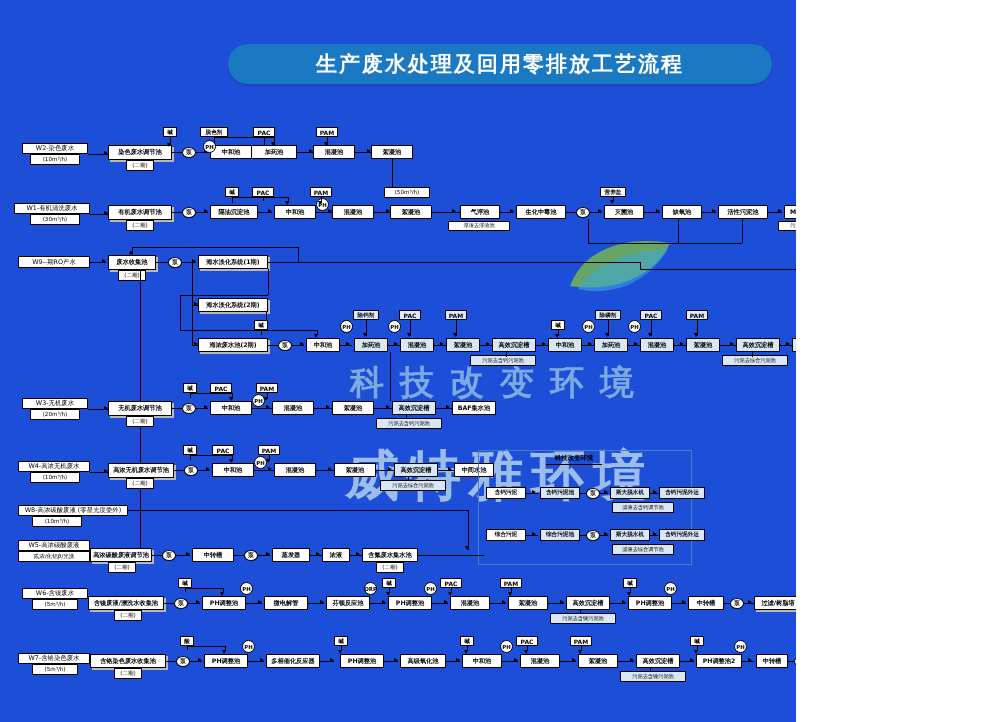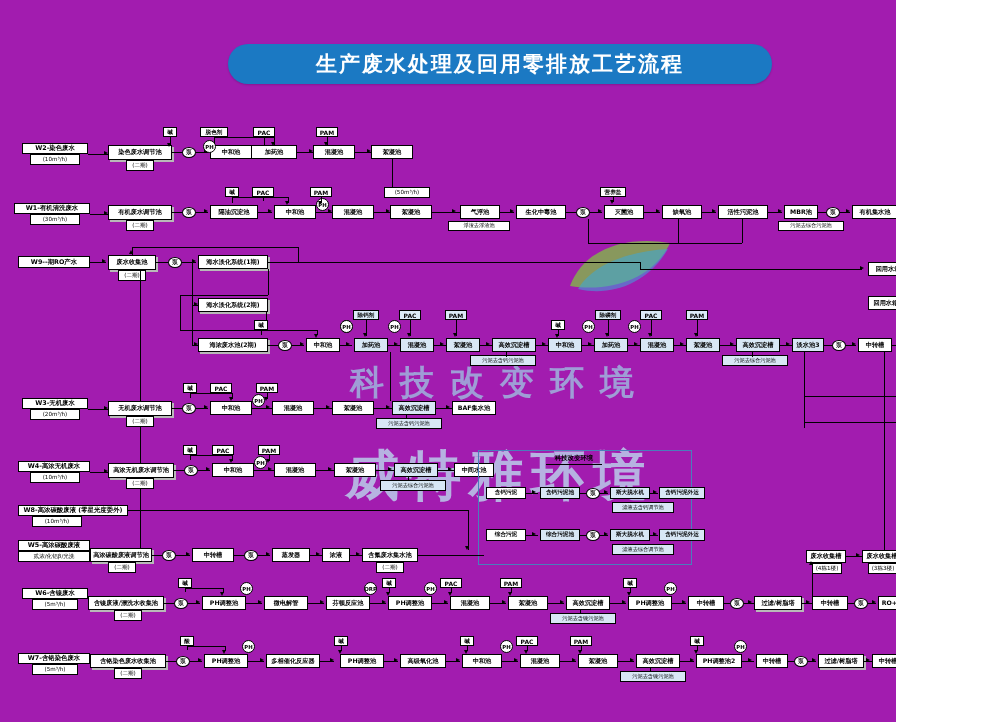--- a/index.html
+++ b/index.html
@@ -3,23 +3,23 @@
 <meta charset="utf-8">
 <style>
   * { box-sizing: border-box; }
   html, body {
     margin: 0; padding: 0;
     background: #ffffff;
     font-family: "DejaVu Sans", "Liberation Sans", sans-serif;
   }
   #canvas {
     position: relative;
-    width: 896px;
+    width: 796px;
     height: 722px;
-    background: #a21caf;
+    background: #1d4ed8;
     overflow: hidden;
   }
 
   
   #title-banner {
     position: absolute;
     left: 228px; top: 44px;
     width: 544px; height: 40px;
     background: #1b79c3;
     border-radius: 20px;
@@ -69,21 +69,21 @@
     color: #000000;
     font-weight: bold;
     padding: 0 1px;
     white-space: nowrap;
   }
   .node.blue   { background: #d8e7f5; }
   .node.shade  { box-shadow: 2px 2px 0 0 #b9b9b9; }
   .node.thick  { border-width: 1.4px; }
   .node.plain  { font-weight: normal; }
   .node.src {
-    font-weight: bold;
+    font-weight: normal;
     font-size: 6.4px;
   }
   .node.small { font-size: 5.6px; }
   .node.tiny  { font-size: 5.2px; }
 
   
   .pump {
     position: absolute;
     width: 14px; height: 11px;
     border: 1px solid #000;

